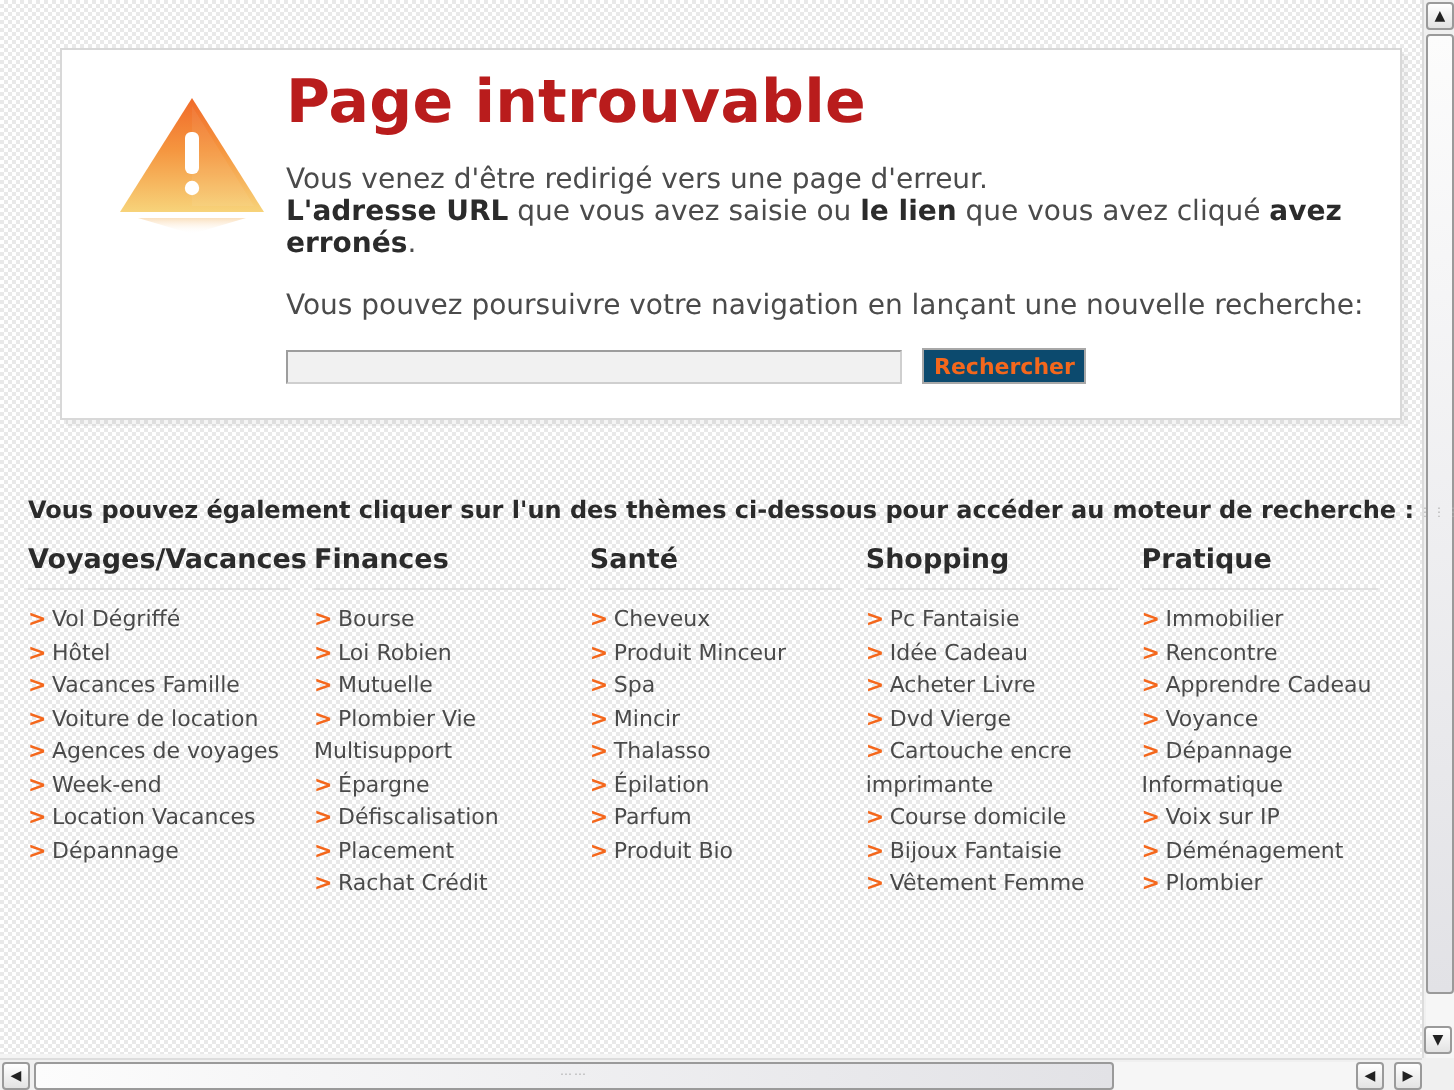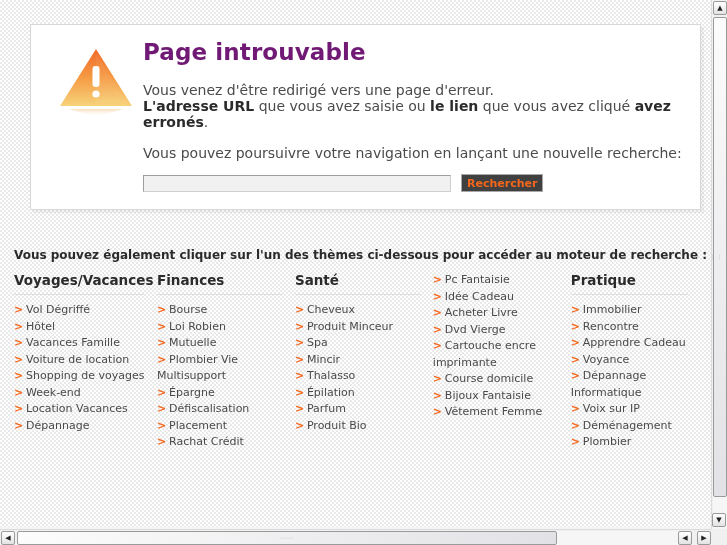--- a/index.html
+++ b/index.html
@@ -49,23 +49,23 @@
   }
 
   .card-body {
     position: absolute;
     left: 112px; top: 10px;
     right: 14px;
   }
 
   .card-title {
     margin: 0;
-    font-size: 23px;
-    font-weight: bold;
-    color: #701a75;
+    font-size: 30px;
+    font-weight: bold;
+    color: #b91c1c;
     letter-spacing: .1px;
     line-height: 34px;
   }
 
   .para {
     margin: 13px 0 0 0;
     font-size: 14px;
     color: #4b4b4b;
     line-height: 16px;
   }
@@ -87,21 +87,21 @@
     border-right-color: #cfcfcf;
     border-bottom-color: #cfcfcf;
     font-family: "DejaVu Sans", "Liberation Sans", sans-serif;
     font-size: 11px;
     padding: 0 3px;
     color: #333;
   }
   .search-btn {
     height: 18px;
     padding: 0 5px;
-    background: #404040;
+    background: #0c4a6e;
     border: 1px solid #a8a8a8;
     color: #f4671c;
     font-family: "DejaVu Sans", "Liberation Sans", sans-serif;
     font-size: 11px;
     font-weight: bold;
     line-height: 15px;
     cursor: pointer;
   }
 
   
@@ -264,21 +264,21 @@
   <div class="themes-intro">Vous pouvez également cliquer sur l'un des thèmes ci-dessous pour accéder au moteur de recherche :</div>
 
   <div class="columns" id="columns">
       <div class="col">
         <div class="col-head">Voyages/Vacances</div>
         <ul class="link-list">
           <li><span class="chev">&gt;</span><span>Vol Dégriffé</span></li>
           <li><span class="chev">&gt;</span><span>Hôtel</span></li>
           <li><span class="chev">&gt;</span><span>Vacances Famille</span></li>
           <li><span class="chev">&gt;</span><span>Voiture de location</span></li>
-          <li><span class="chev">&gt;</span><span>Shopping de voyages</span></li>
+          <li><span class="chev">&gt;</span><span>Agences de voyages</span></li>
           <li><span class="chev">&gt;</span><span>Week-end</span></li>
           <li><span class="chev">&gt;</span><span>Location Vacances</span></li>
           <li><span class="chev">&gt;</span><span>Dépannage</span></li>
         </ul>
       </div>
       <div class="col">
         <div class="col-head">Finances</div>
         <ul class="link-list">
           <li><span class="chev">&gt;</span><span>Bourse</span></li>
           <li><span class="chev">&gt;</span><span>Loi Robien</span></li>
@@ -298,20 +298,21 @@
           <li><span class="chev">&gt;</span><span>Produit Minceur</span></li>
           <li><span class="chev">&gt;</span><span>Spa</span></li>
           <li><span class="chev">&gt;</span><span>Mincir</span></li>
           <li><span class="chev">&gt;</span><span>Thalasso</span></li>
           <li><span class="chev">&gt;</span><span>Épilation</span></li>
           <li><span class="chev">&gt;</span><span>Parfum</span></li>
           <li><span class="chev">&gt;</span><span>Produit Bio</span></li>
         </ul>
       </div>
       <div class="col">
+        <div class="col-head">Shopping</div>
         <ul class="link-list">
           <li><span class="chev">&gt;</span><span>Pc Fantaisie</span></li>
           <li><span class="chev">&gt;</span><span>Idée Cadeau</span></li>
           <li><span class="chev">&gt;</span><span>Acheter Livre</span></li>
           <li><span class="chev">&gt;</span><span>Dvd Vierge</span></li>
           <li><span class="chev">&gt;</span><span>Cartouche encre</span></li>
           <li class="nochev"><span>imprimante</span></li>
           <li><span class="chev">&gt;</span><span>Course domicile</span></li>
           <li><span class="chev">&gt;</span><span>Bijoux Fantaisie</span></li>
           <li><span class="chev">&gt;</span><span>Vêtement Femme</span></li>

